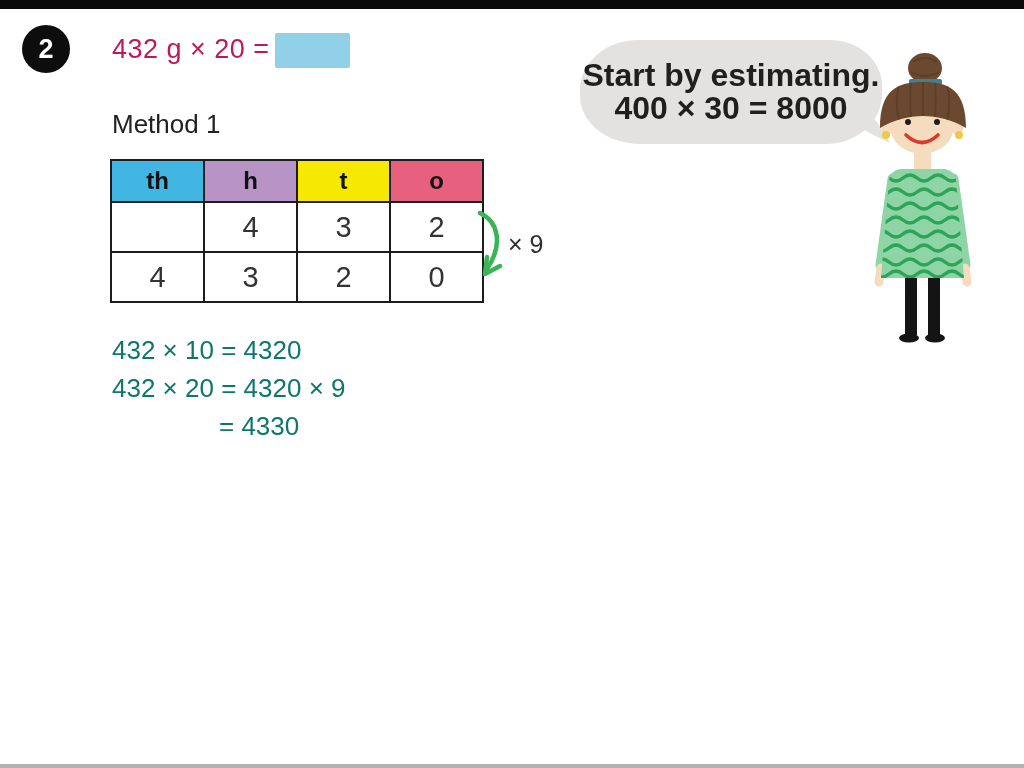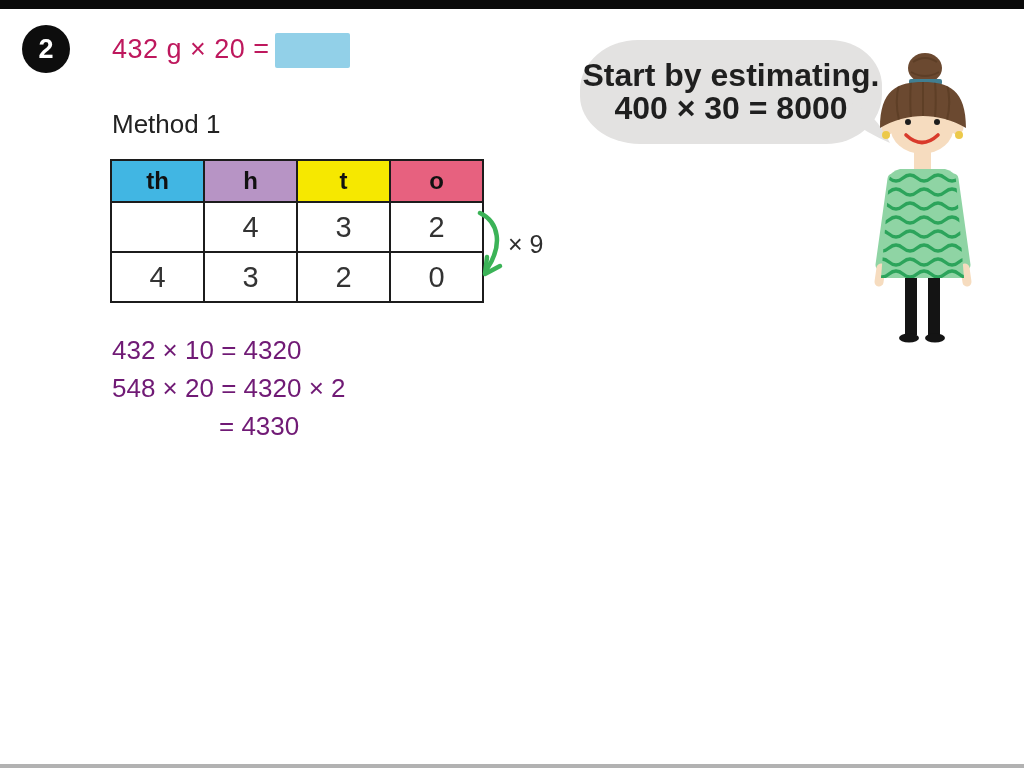--- a/index.html
+++ b/index.html
@@ -36,21 +36,21 @@
     border:2.5px solid #1c1c1c; width:91px; text-align:center; padding:0;
   }
   table.pv th { height:40px; font-size:24px; font-weight:bold; color:#111; }
   table.pv td { height:48px; font-size:29px; color:#333; font-weight:normal; }
 
   .arrow-svg { position:absolute; left:472px; top:207px; }
   .times10 {
     position:absolute; left:508px; top:230px; font-size:25px; color:#2f2f2f; white-space:nowrap;
   }
 
-  .working { position:absolute; left:112px; top:331px; font-size:26px; color:#701a75; line-height:38px; }
+  .working { position:absolute; left:112px; top:331px; font-size:26px; color:#0f766e; line-height:38px; }
   .working .indent { margin-left:107px; }
 
   .speech-bubble {
     position:absolute; left:580px; top:40px; width:302px; height:104px;
     background:#e3e2e1;
     border-radius: 58px 52px 56px 60px / 50px 46px 50px 48px;
     display:flex; flex-direction:column; align-items:center; justify-content:center;
     font-size:32px; font-weight:bold; color:#1f1f1f; line-height:33px;
     text-align:left;
   }
@@ -101,21 +101,21 @@
   </table>
 
   <svg class="arrow-svg" width="42" height="80" viewBox="0 0 42 80">
     <path d="M8,6 C27,15 31,38 15,62" fill="none" stroke="#3bb357" stroke-width="4.5" stroke-linecap="round"></path>
     <path d="M13,67 L15,50 M13,67 L28,59" fill="none" stroke="#3bb357" stroke-width="4.5" stroke-linecap="round"></path>
   </svg>
   <div class="times10">× 9</div>
 
   <div class="working">
     <div>432 × 10 = 4320</div>
-    <div>548 × 20 = 4320 × 2</div>
+    <div>432 × 20 = 4320 × 9</div>
     <div class="indent">= 4330</div>
   </div>
 
   <div class="speech-bubble" style="background: rgb(227, 226, 225);">
     <div>Start by estimating.</div>
     <div>400 × 30 = 8000</div>
   </div>
   <svg class="bubble-tail" width="45" height="46" viewBox="0 0 45 46">
     <path d="M2,2 Q24,12 39,42 Q14,31 1,20 Z" fill="#e3e2e1"></path>
   </svg>

